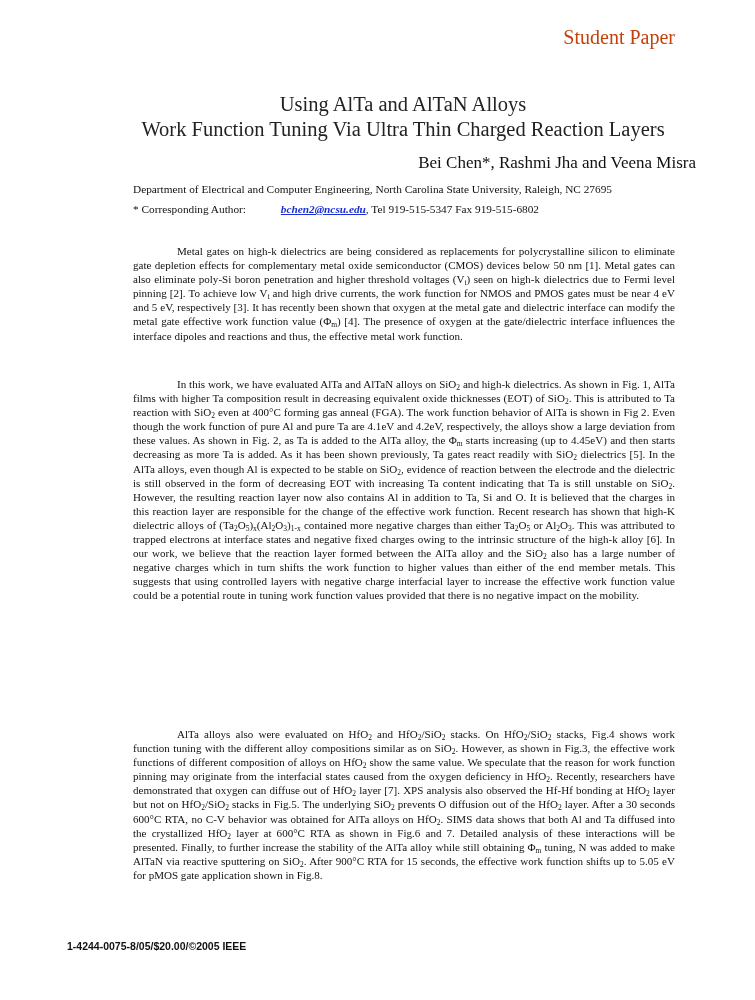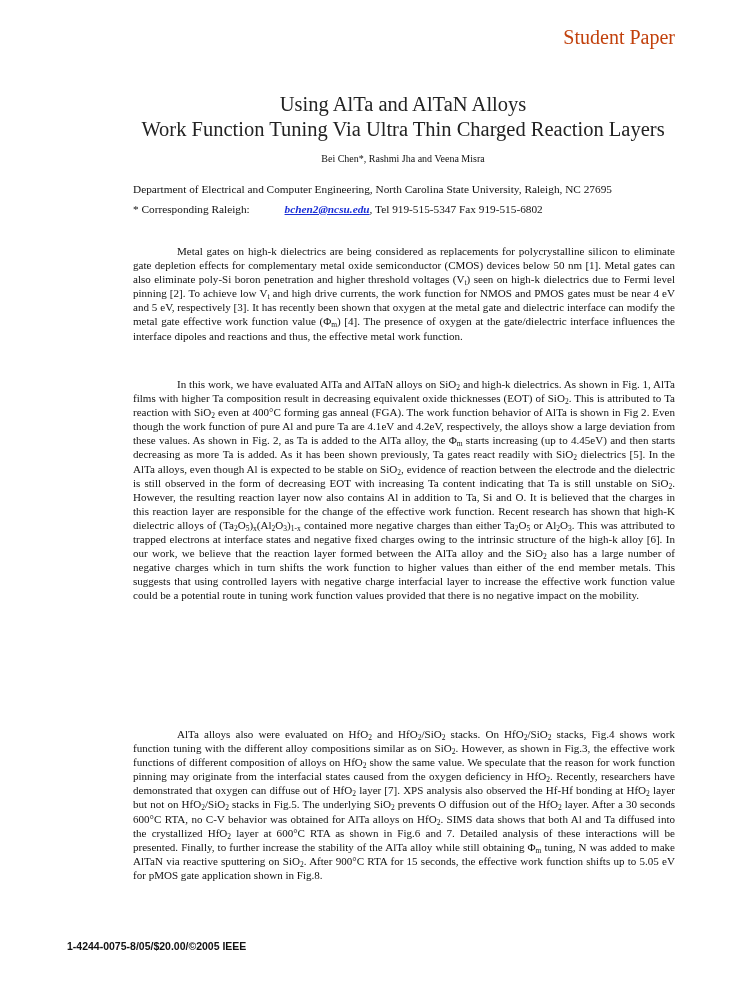--- a/index.html
+++ b/index.html
@@ -1,19 +1,19 @@
 <!DOCTYPE html>
 <html><head>
 <meta charset="utf-8">
 <style>
   html, body { margin: 0; padding: 0; background: #ffffff; }
   body { width: 755px; height: 1000px; position: relative; overflow: hidden; font-family: "Liberation Serif", "DejaVu Serif", serif; color: #111; }
   .header-label { position: absolute; top: 26px; right: 80px; font-size: 20px; color: #c2410c; }
   .title { position: absolute; top: 92px; left: 110px; width: 586px; text-align: center; font-size: 20.5px; line-height: 25px; color: #222; }
-  .authors { position: absolute; top: 153px; left: 110px; width: 586px; text-align: center; font-size: 10px; }
+  .authors { position: absolute; top: 153px; left: 110px; width: 586px; text-align: right; font-size: 17px; }
   .affil { position: absolute; top: 183px; left: 133px; font-size: 11.3px; white-space: nowrap; }
   .corr { position: absolute; top: 203px; left: 133px; font-size: 11.3px; white-space: nowrap; }
   .email { color: #1a2fd6; font-weight: bold; font-style: italic; text-decoration: underline; padding-left: 32px; }
   .para { position: absolute; left: 133px; width: 542px; font-size: 11.05px; line-height: 14.1px; text-align: justify; text-indent: 44px; }
   #p1 { top: 244px; }
   #p2 { top: 377px; }
   #p3 { top: 707px; margin-top: 20px; }
   sub { font-size: 7.5px; line-height: 0; vertical-align: -2px; }
   .footer { position: absolute; top: 940px; left: 67px; font-family: "Liberation Sans", "DejaVu Sans", sans-serif; font-weight: bold; font-size: 10.5px; color: #111; }
 </style>
@@ -25,20 +25,20 @@
 <div class="title">
   <div>Using AlTa and AlTaN Alloys</div>
   <div>Work Function Tuning Via Ultra Thin Charged Reaction Layers</div>
 </div>
 
 <div class="authors">Bei Chen*, Rashmi Jha and Veena Misra</div>
 
 <div class="affil">Department of Electrical and Computer Engineering, North Carolina State University, Raleigh, NC 27695</div>
 
 <div class="corr">
-  <span>* Corresponding Raleigh: </span><a class="email">bchen2@ncsu.edu</a><span>, Tel 919-515-5347 Fax 919-515-6802</span>
+  <span>* Corresponding Author: </span><a class="email">bchen2@ncsu.edu</a><span>, Tel 919-515-5347 Fax 919-515-6802</span>
 </div>
 
 <div class="para" id="p1"><span>Metal gates on high-k dielectrics are being considered as replacements for polycrystalline silicon to eliminate gate depletion effects for complementary metal oxide semiconductor (CMOS) devices below 50 nm [1]. Metal gates can also eliminate poly-Si boron penetration and higher threshold voltages (V</span><sub>t</sub><span>) seen on high-k dielectrics due to Fermi level pinning [2]. To achieve low V</span><sub>t</sub><span> and high drive currents, the work function for NMOS and PMOS gates must be near 4 eV and 5 eV, respectively [3]. It has recently been shown that oxygen at the metal gate and dielectric interface can modify the metal gate effective work function value (Φ</span><sub>m</sub><span>) [4]. The presence of oxygen at the gate/dielectric interface influences the interface dipoles and reactions and thus, the effective metal work function.</span></div>
 <div class="para" id="p2"><span>In this work, we have evaluated AlTa and AlTaN alloys on SiO</span><sub>2</sub><span> and high-k dielectrics. As shown in Fig. 1, AlTa films with higher Ta composition result in decreasing equivalent oxide thicknesses (EOT) of SiO</span><sub>2</sub><span>. This is attributed to Ta reaction with SiO</span><sub>2</sub><span> even at 400°C forming gas anneal (FGA). The work function behavior of AlTa is shown in Fig 2. Even though the work function of pure Al and pure Ta are 4.1eV and 4.2eV, respectively, the alloys show a large deviation from these values. As shown in Fig. 2, as Ta is added to the AlTa alloy, the Φ</span><sub>m</sub><span> starts increasing (up to 4.45eV) and then starts decreasing as more Ta is added. As it has been shown previously, Ta gates react readily with SiO</span><sub>2</sub><span> dielectrics [5]. In the AlTa alloys, even though Al is expected to be stable on SiO</span><sub>2</sub><span>, evidence of reaction between the electrode and the dielectric is still observed in the form of decreasing EOT with increasing Ta content indicating that Ta is still unstable on SiO</span><sub>2</sub><span>. However, the resulting reaction layer now also contains Al in addition to Ta, Si and O. It is believed that the charges in this reaction layer are responsible for the change of the effective work function. Recent research has shown that high-K dielectric alloys of (Ta</span><sub>2</sub><span>O</span><sub>5</sub><span>)</span><sub>x</sub><span>(Al</span><sub>2</sub><span>O</span><sub>3</sub><span>)</span><sub>1-x</sub><span> contained more negative charges than either Ta</span><sub>2</sub><span>O</span><sub>5</sub><span> or Al</span><sub>2</sub><span>O</span><sub>3</sub><span>. This was attributed to trapped electrons at interface states and negative fixed charges owing to the intrinsic structure of the high-k alloy [6]. In our work, we believe that the reaction layer formed between the AlTa alloy and the SiO</span><sub>2</sub><span> also has a large number of negative charges which in turn shifts the work function to higher values than either of the end member metals.  This suggests that using controlled layers with negative charge interfacial layer to increase the effective work function value could be a potential route in tuning work function values provided that there is no negative impact on the mobility.</span></div>
 <div class="para" id="p3"><span>AlTa alloys also were evaluated on HfO</span><sub>2</sub><span> and HfO</span><sub>2</sub><span>/SiO</span><sub>2</sub><span> stacks. On HfO</span><sub>2</sub><span>/SiO</span><sub>2</sub><span> stacks, Fig.4 shows work function tuning with the different alloy compositions similar as on SiO</span><sub>2</sub><span>. However, as shown in Fig.3, the effective work functions of different composition of alloys on HfO</span><sub>2</sub><span> show the same value.  We speculate that the reason for work function pinning may originate from the interfacial states caused from the oxygen deficiency in HfO</span><sub>2</sub><span>. Recently, researchers have demonstrated that oxygen can diffuse out of HfO</span><sub>2</sub><span> layer [7]. XPS analysis also observed the Hf-Hf bonding at HfO</span><sub>2</sub><span> layer but not on HfO</span><sub>2</sub><span>/SiO</span><sub>2</sub><span> stacks in Fig.5. The underlying SiO</span><sub>2</sub><span> prevents O diffusion out of the HfO</span><sub>2</sub><span> layer. After a 30 seconds 600°C RTA, no C-V behavior was obtained for AlTa alloys on HfO</span><sub>2</sub><span>. SIMS data shows that both Al and Ta diffused into the crystallized HfO</span><sub>2</sub><span> layer at 600°C RTA as shown in Fig.6 and 7. Detailed analysis of these interactions will be presented. Finally, to further increase the stability of the AlTa alloy while still obtaining Φ</span><sub>m</sub><span> tuning, N was added to make AlTaN via reactive sputtering on SiO</span><sub>2</sub><span>. After 900°C RTA for 15 seconds, the effective work function shifts up to 5.05 eV for pMOS gate application shown in Fig.8.</span></div>
 
 <div class="footer">1-4244-0075-8/05/$20.00/©2005 IEEE</div>
 
 </body></html>

